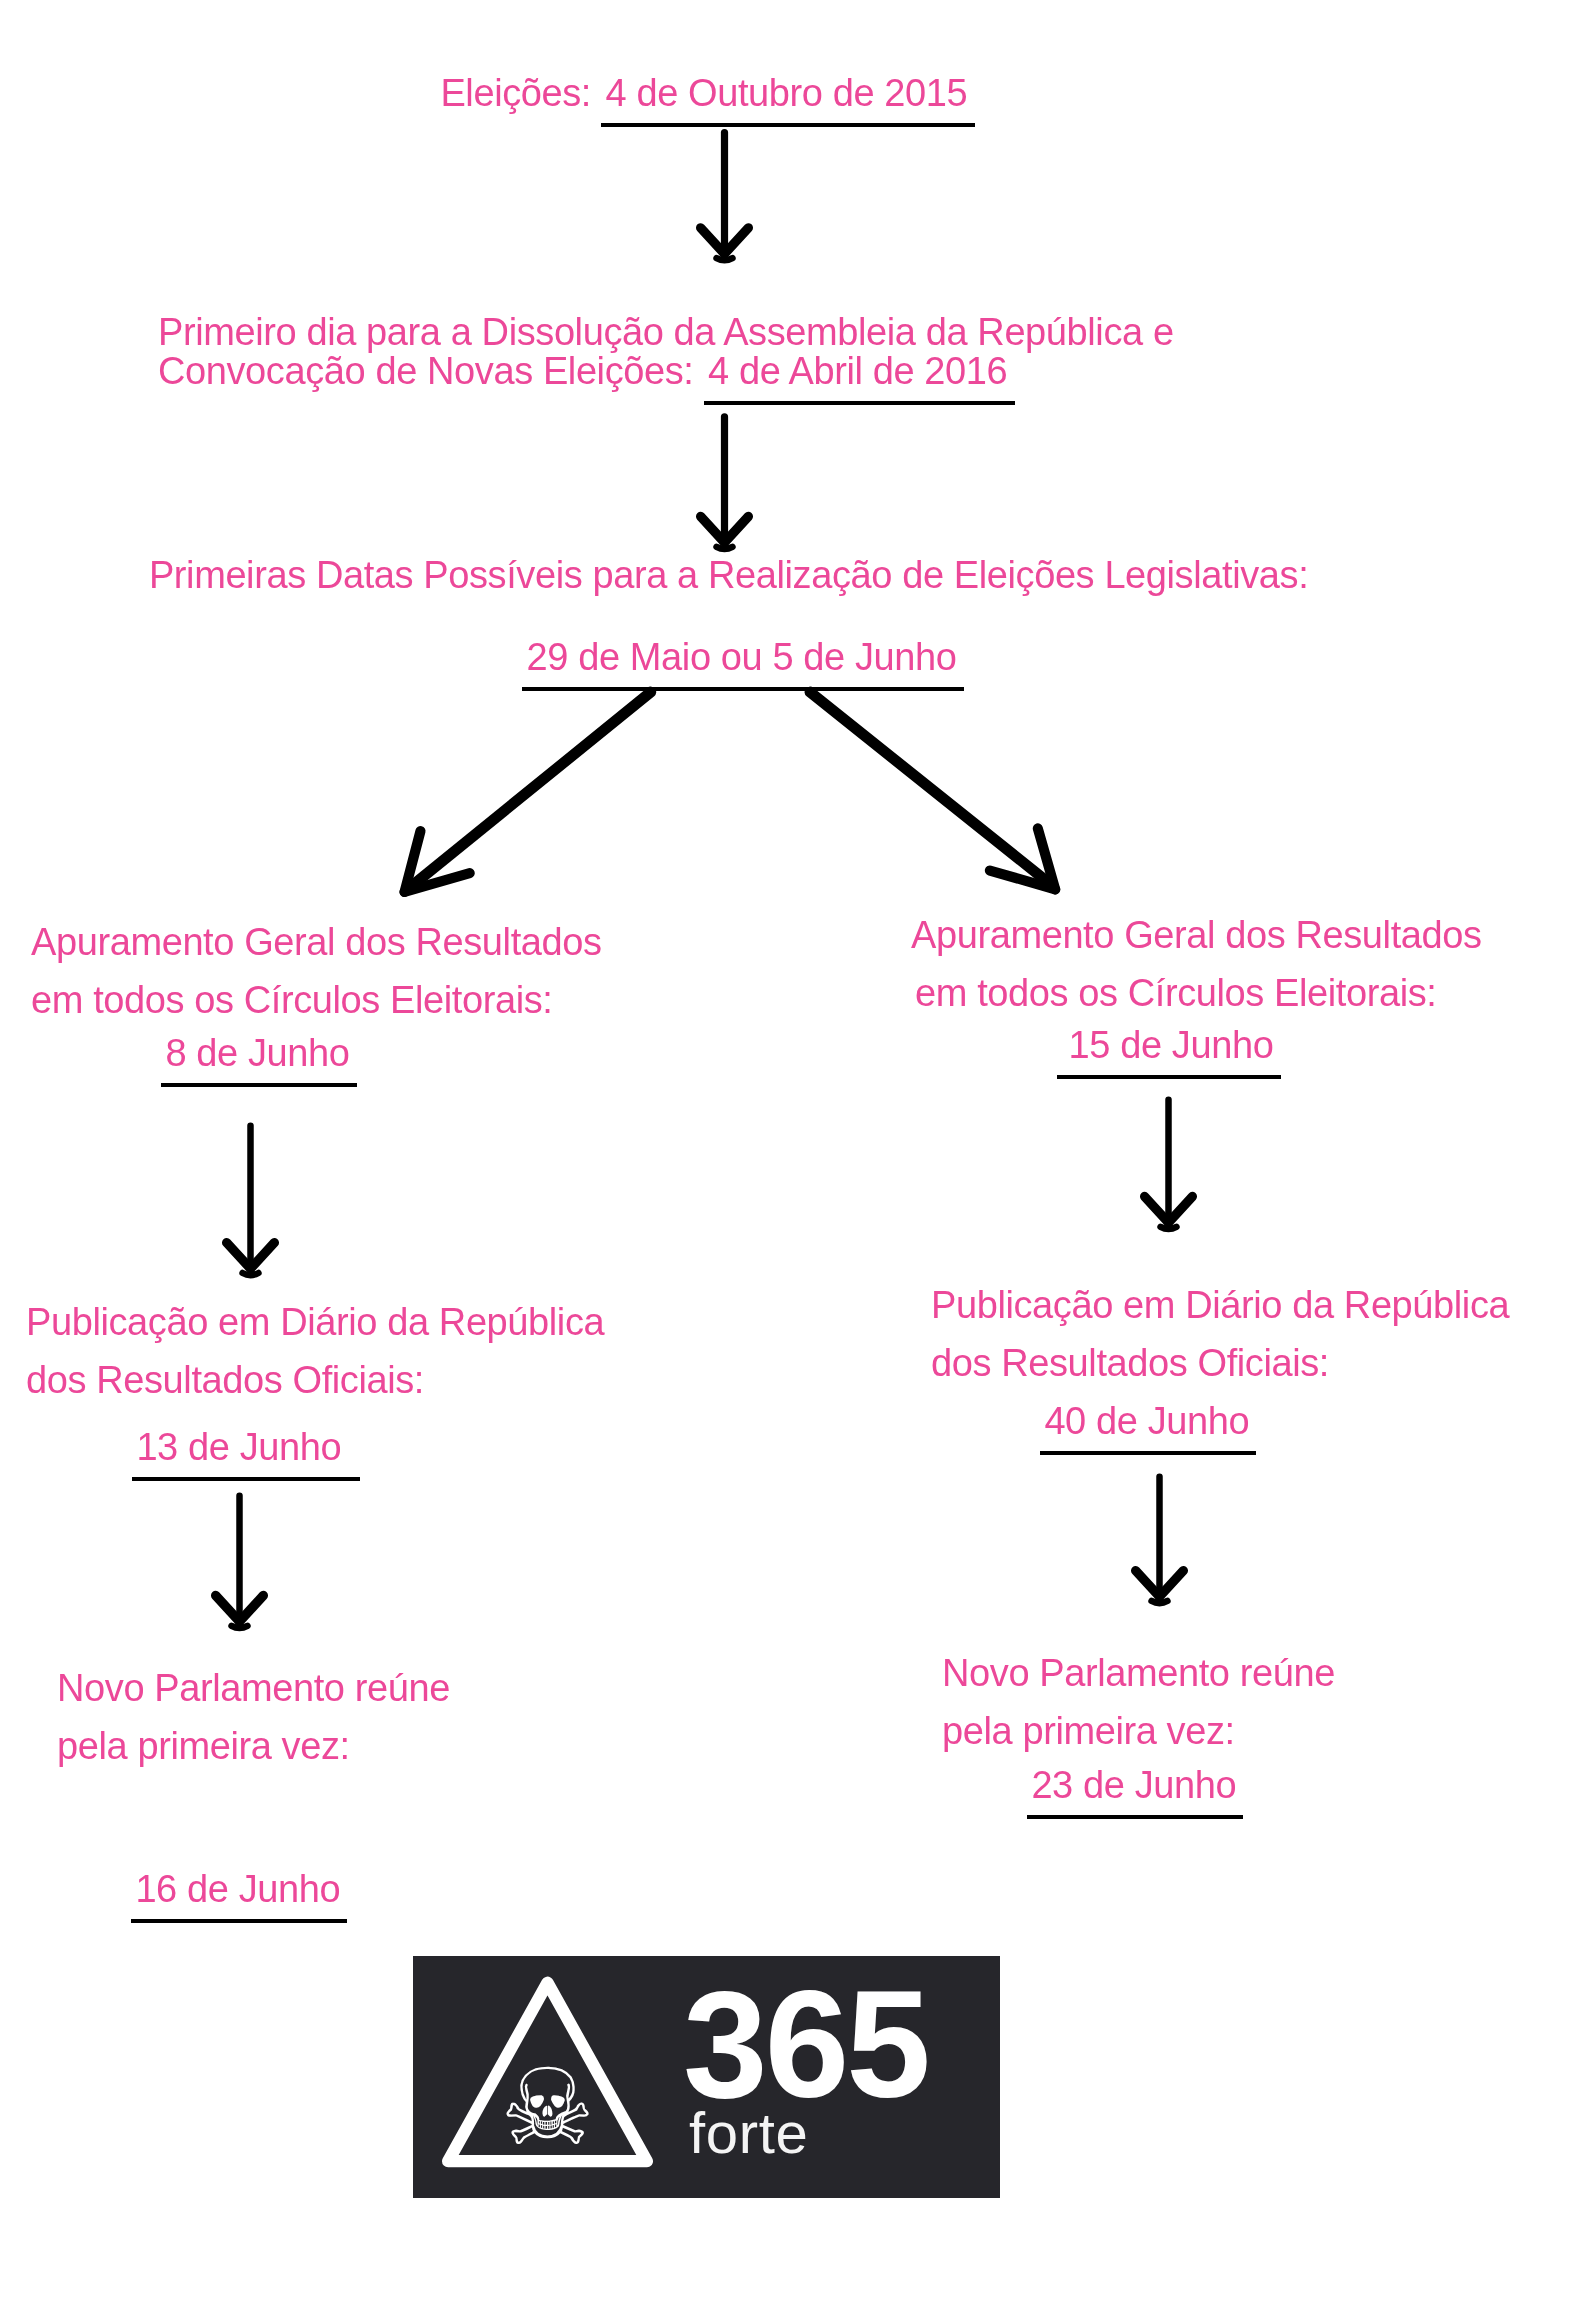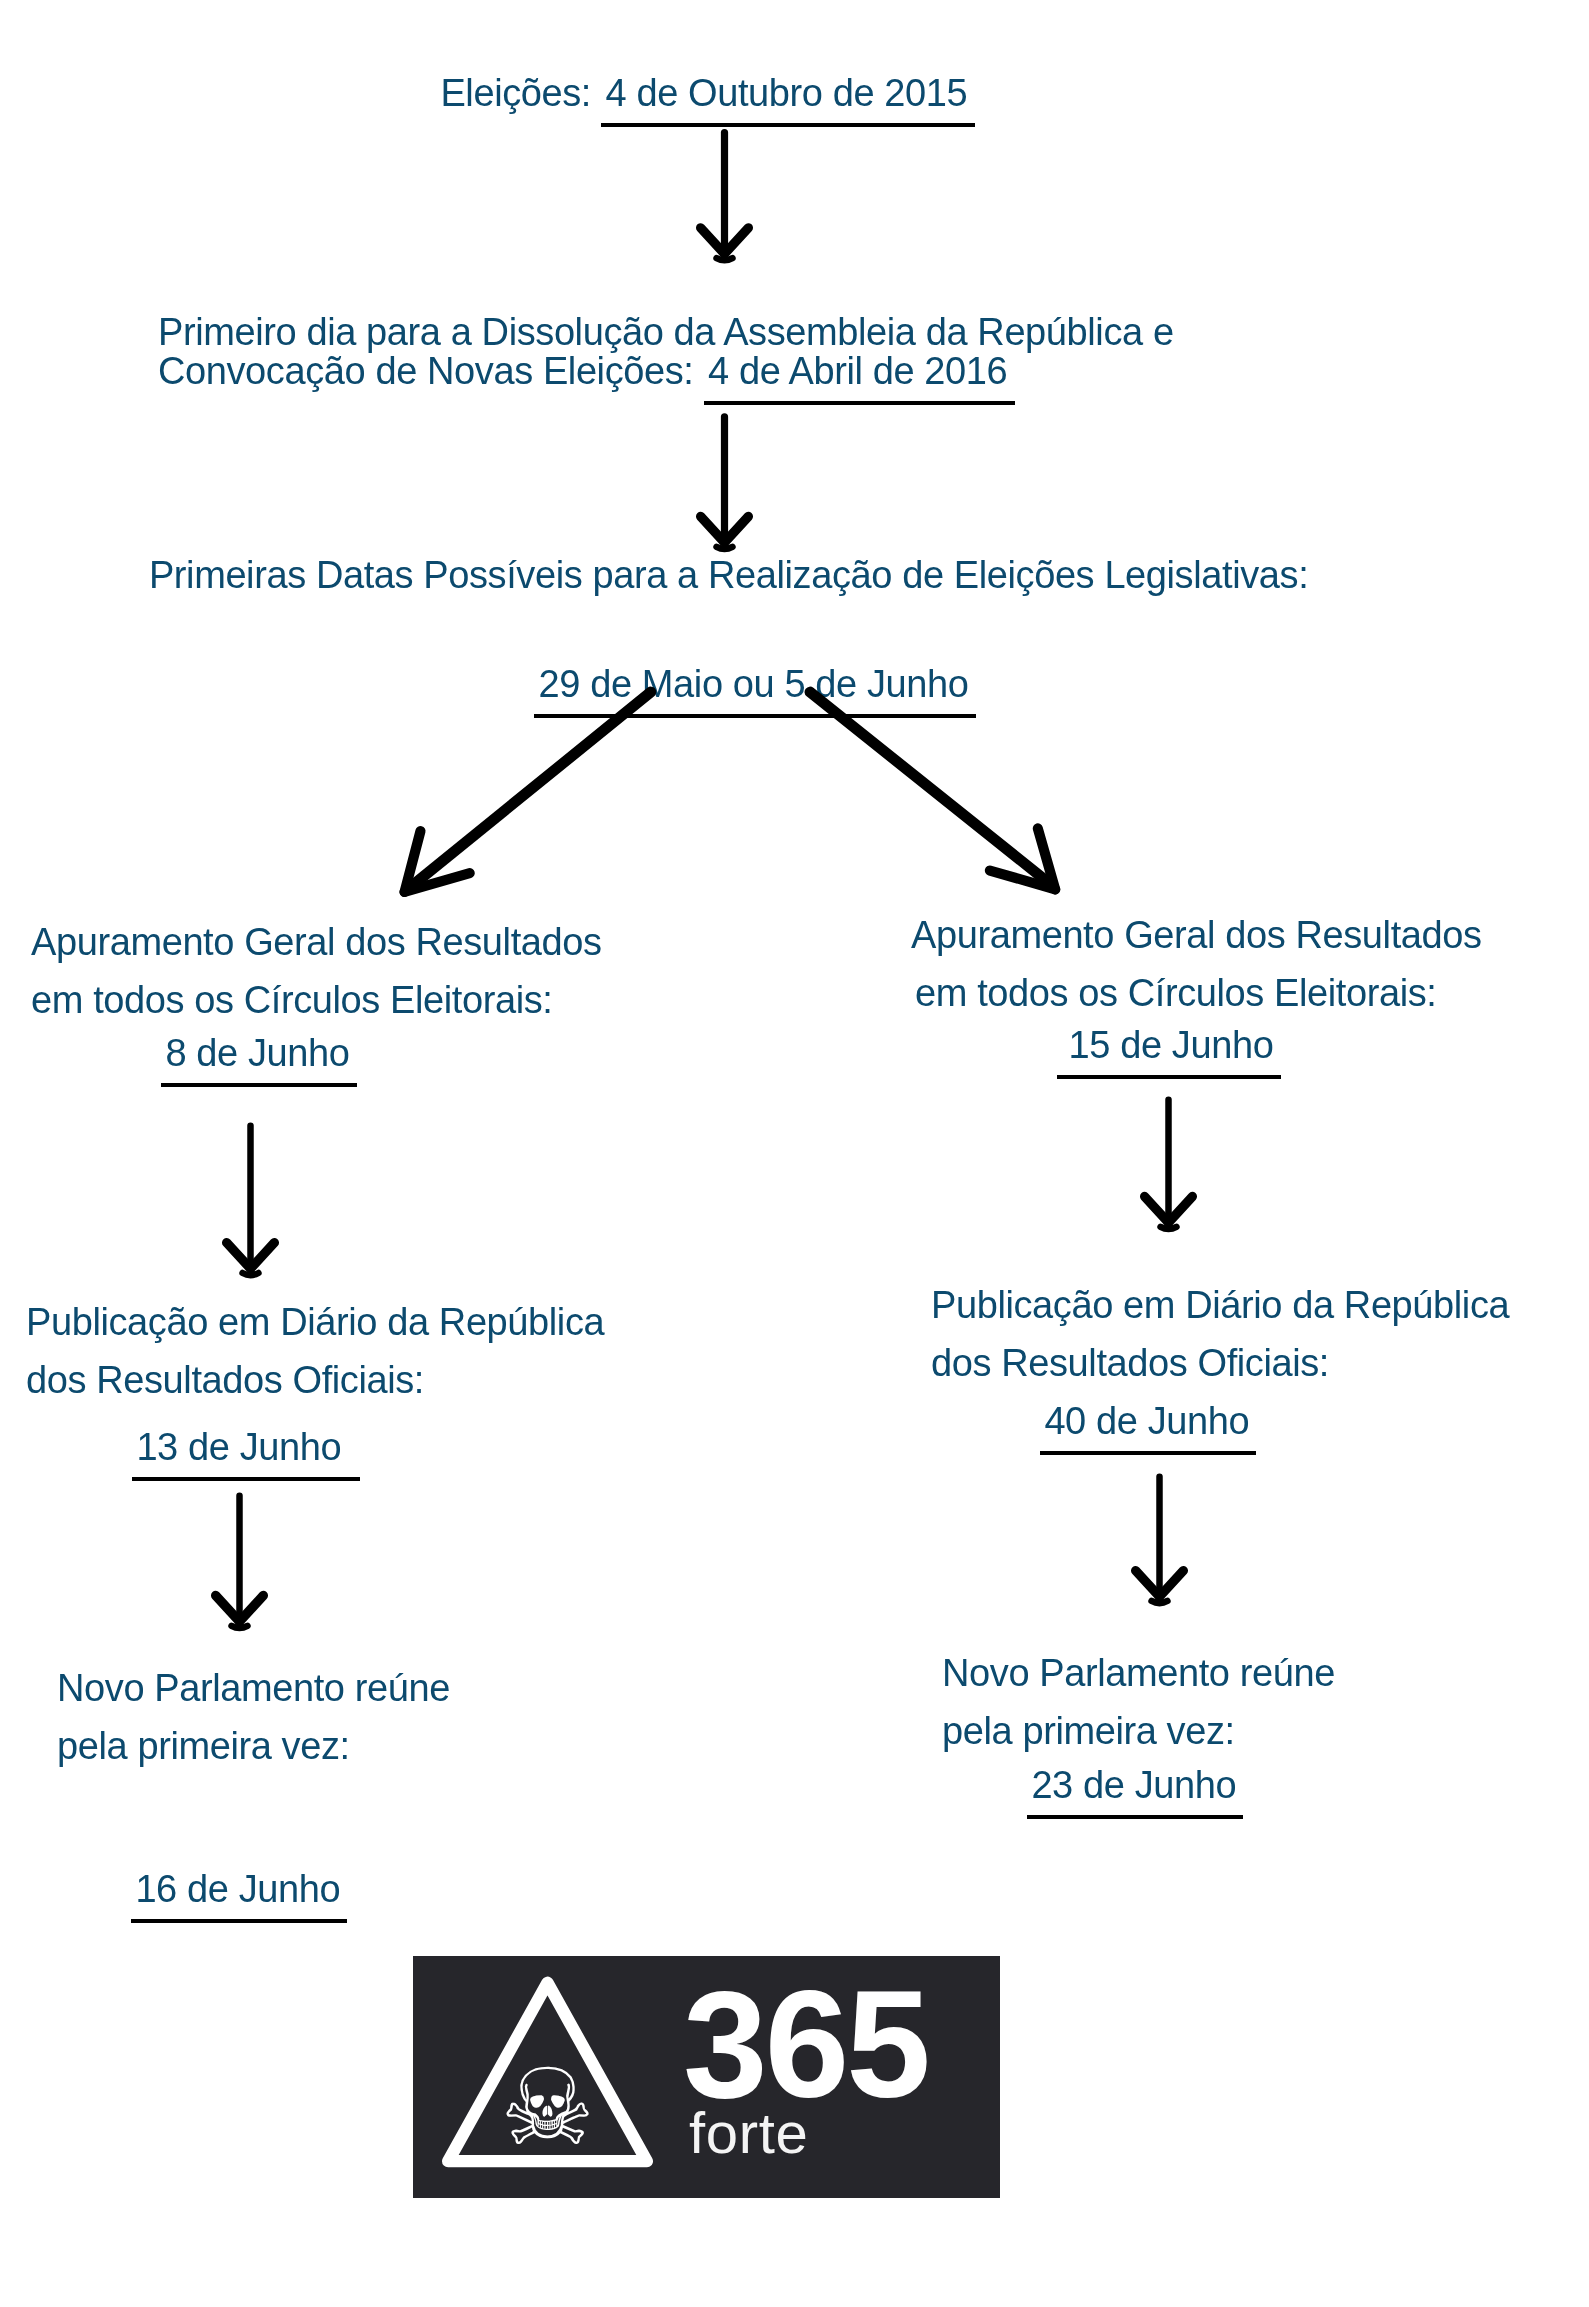--- a/index.html
+++ b/index.html
@@ -3,21 +3,21 @@
 <meta charset="utf-8">
 <style>
   html,body{margin:0;padding:0;}
   body{
     width:1590px;height:2307px;position:relative;overflow:hidden;
     background:#ffffff;color:#000000;
     font-family:"Liberation Sans","DejaVu Sans",sans-serif;
   }
   .line{
     position:absolute;white-space:nowrap;
-    font-size:38px;line-height:46px;letter-spacing:-0.4px;color:#0c4a6e;
+    font-size:38px;line-height:46px;letter-spacing:-0.4px;color:#ec4899;
   }
   .centered{text-align:center;}
   .du{
     display:inline-block;
     border-bottom:4.4px solid #000;
     padding:0 7.3px 6.5px 4.4px;
   }
   .du-lead{padding-left:11.6px;}
   .arrow{position:absolute;}
   .arrow svg line,.arrow svg path{stroke:#000;stroke-linecap:round;stroke-linejoin:round;}
@@ -59,21 +59,21 @@
 
 <div class="arrow" style="left:692px;top:412px;">
   <svg width="65" height="144" viewBox="0 0 90 198" fill="none">
     <line x1="45" y1="6" x2="45" y2="174" stroke-width="10"></line>
     <path d="M12 144 L45 180 L78 144" stroke-width="13" fill="none"></path>
     <path d="M34 186 Q45 192 56 186" stroke-width="9" fill="none"></path>
   </svg>
 </div>
 
 <div class="line centered" style="left:3.6px;top:552px;width:1450px;">Primeiras Datas Possíveis para a Realização de Eleições Legislativas:</div>
-<div class="line centered" style="left:30px;top:634px;width:1450px;margin-top:27px;">
+<div class="line centered" style="left:18px;top:634px;width:1450px;">
   <span class="du">29 de Maio ou 5 de Junho</span>
 </div>
 
 <div class="arrow" style="left:384px;top:679px;">
   <svg width="283" height="226" viewBox="0 0 390 312" fill="none">
     <line x1="368" y1="18" x2="40" y2="284" stroke-width="15"></line>
     <line x1="28" y1="294" x2="50" y2="210" stroke-width="14"></line>
     <line x1="28" y1="294" x2="118" y2="268" stroke-width="14"></line>
   </svg>
 </div>

